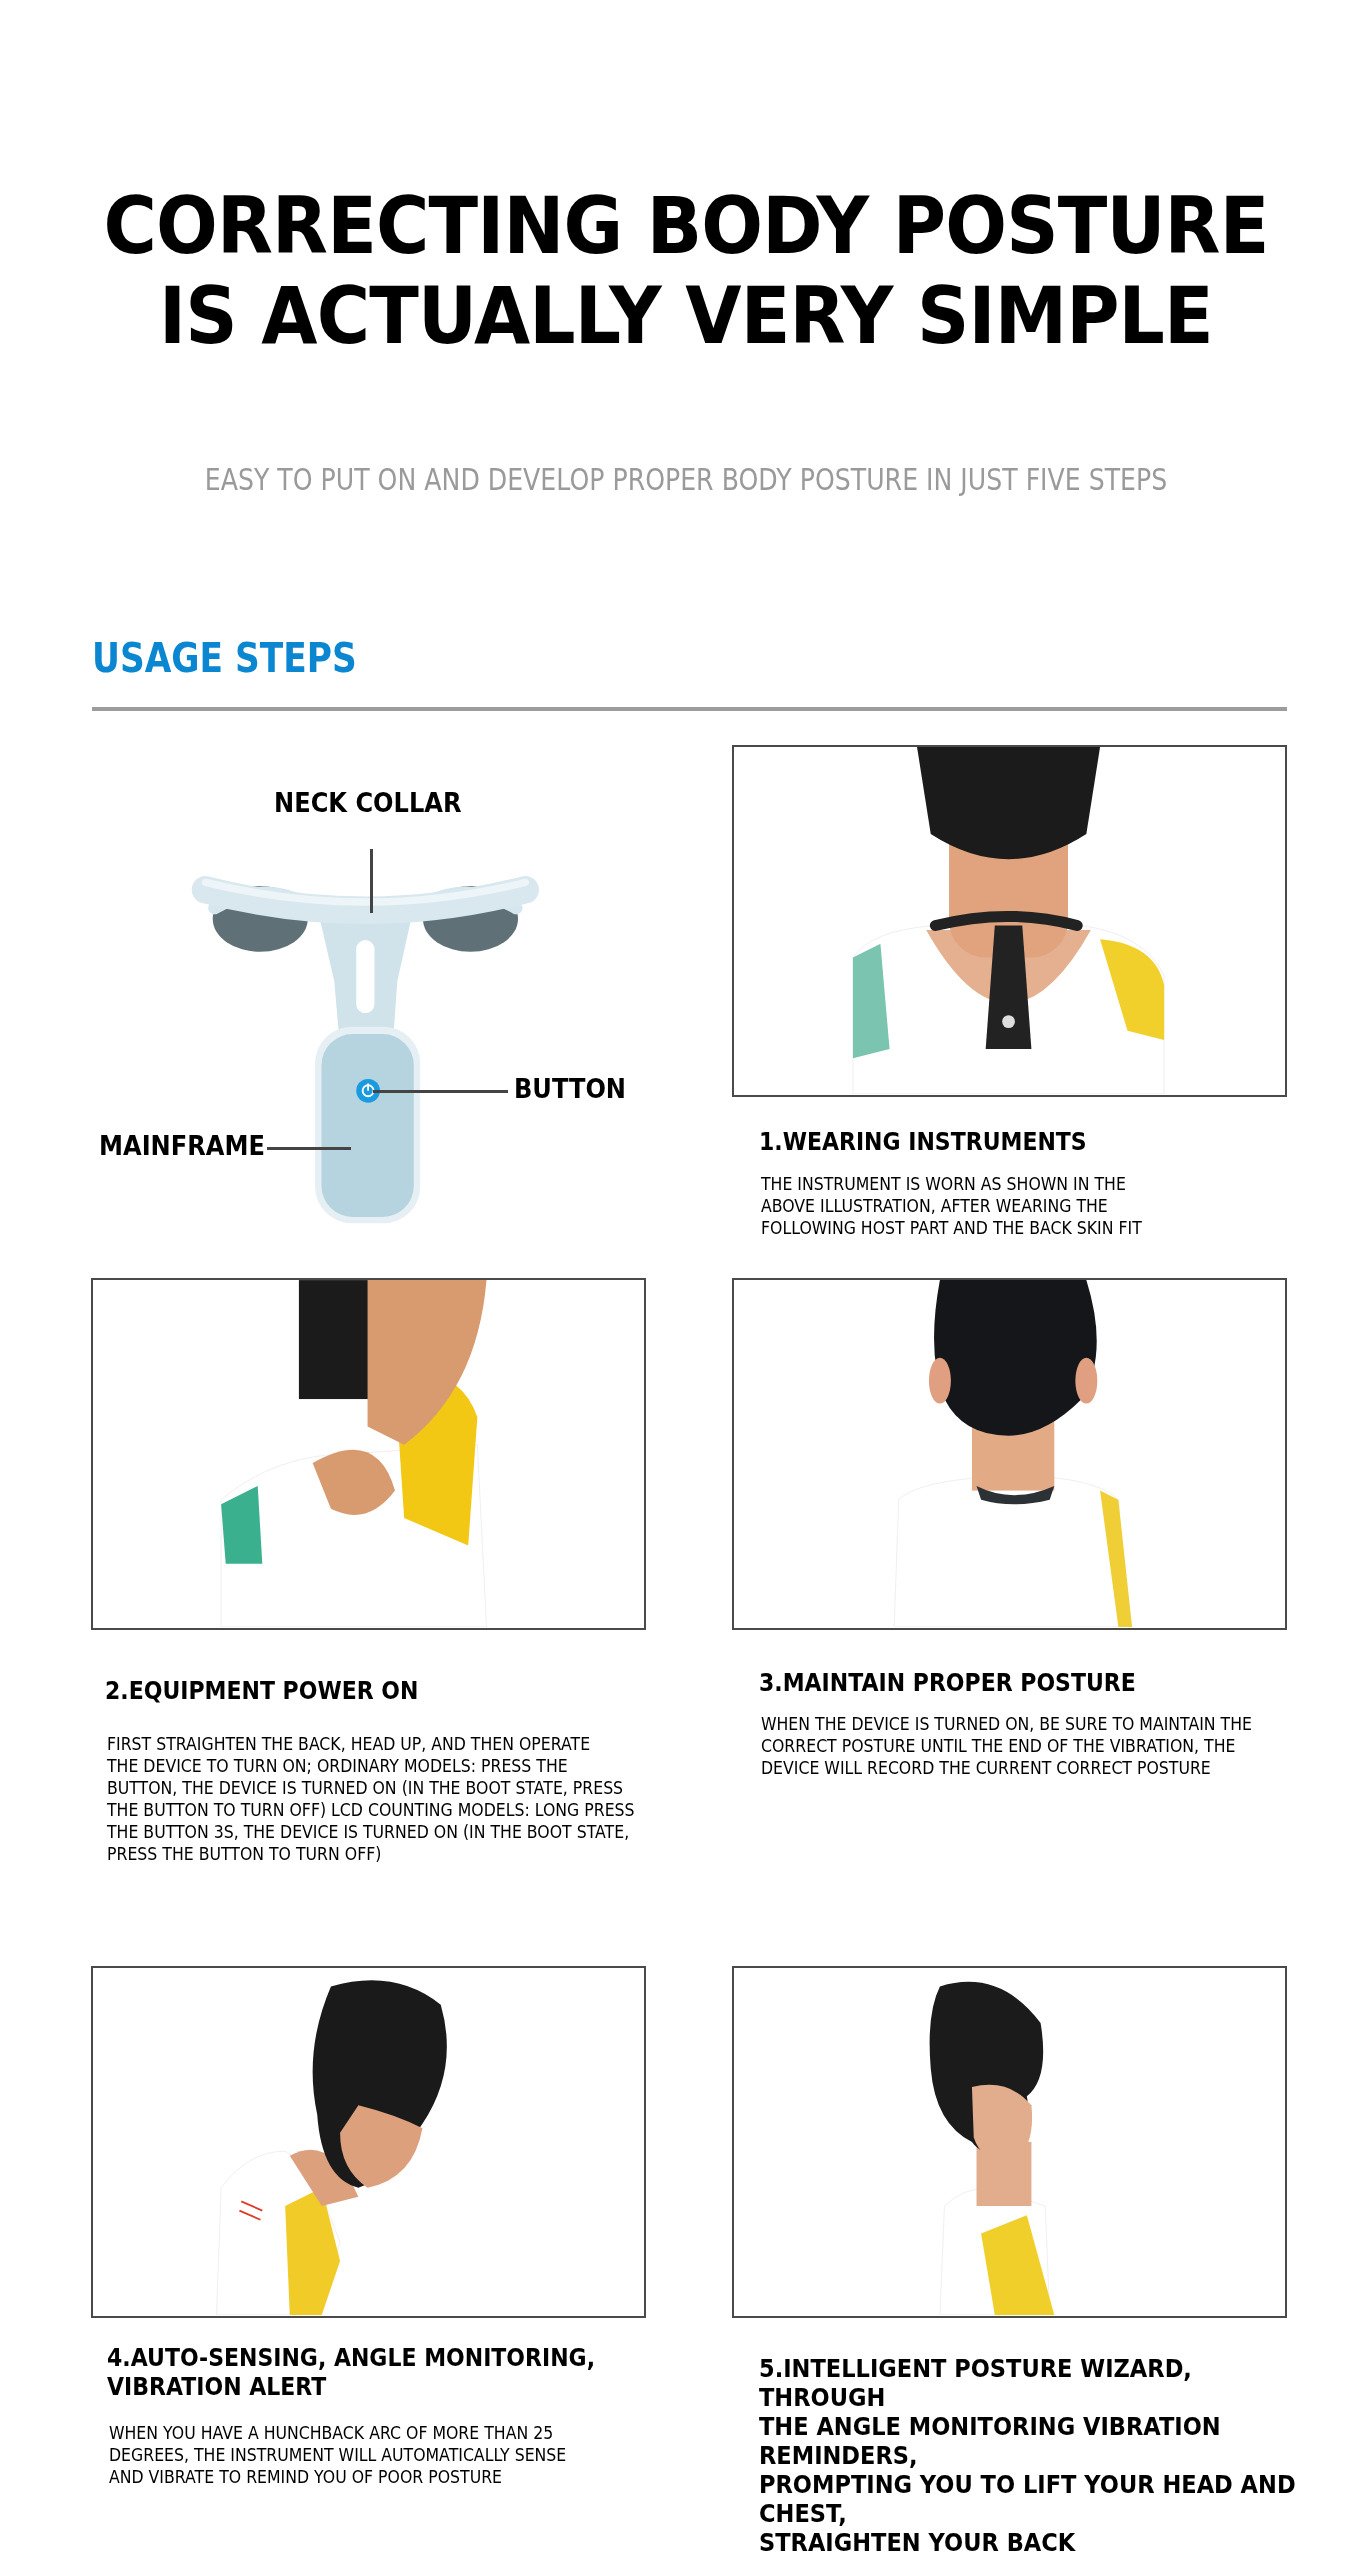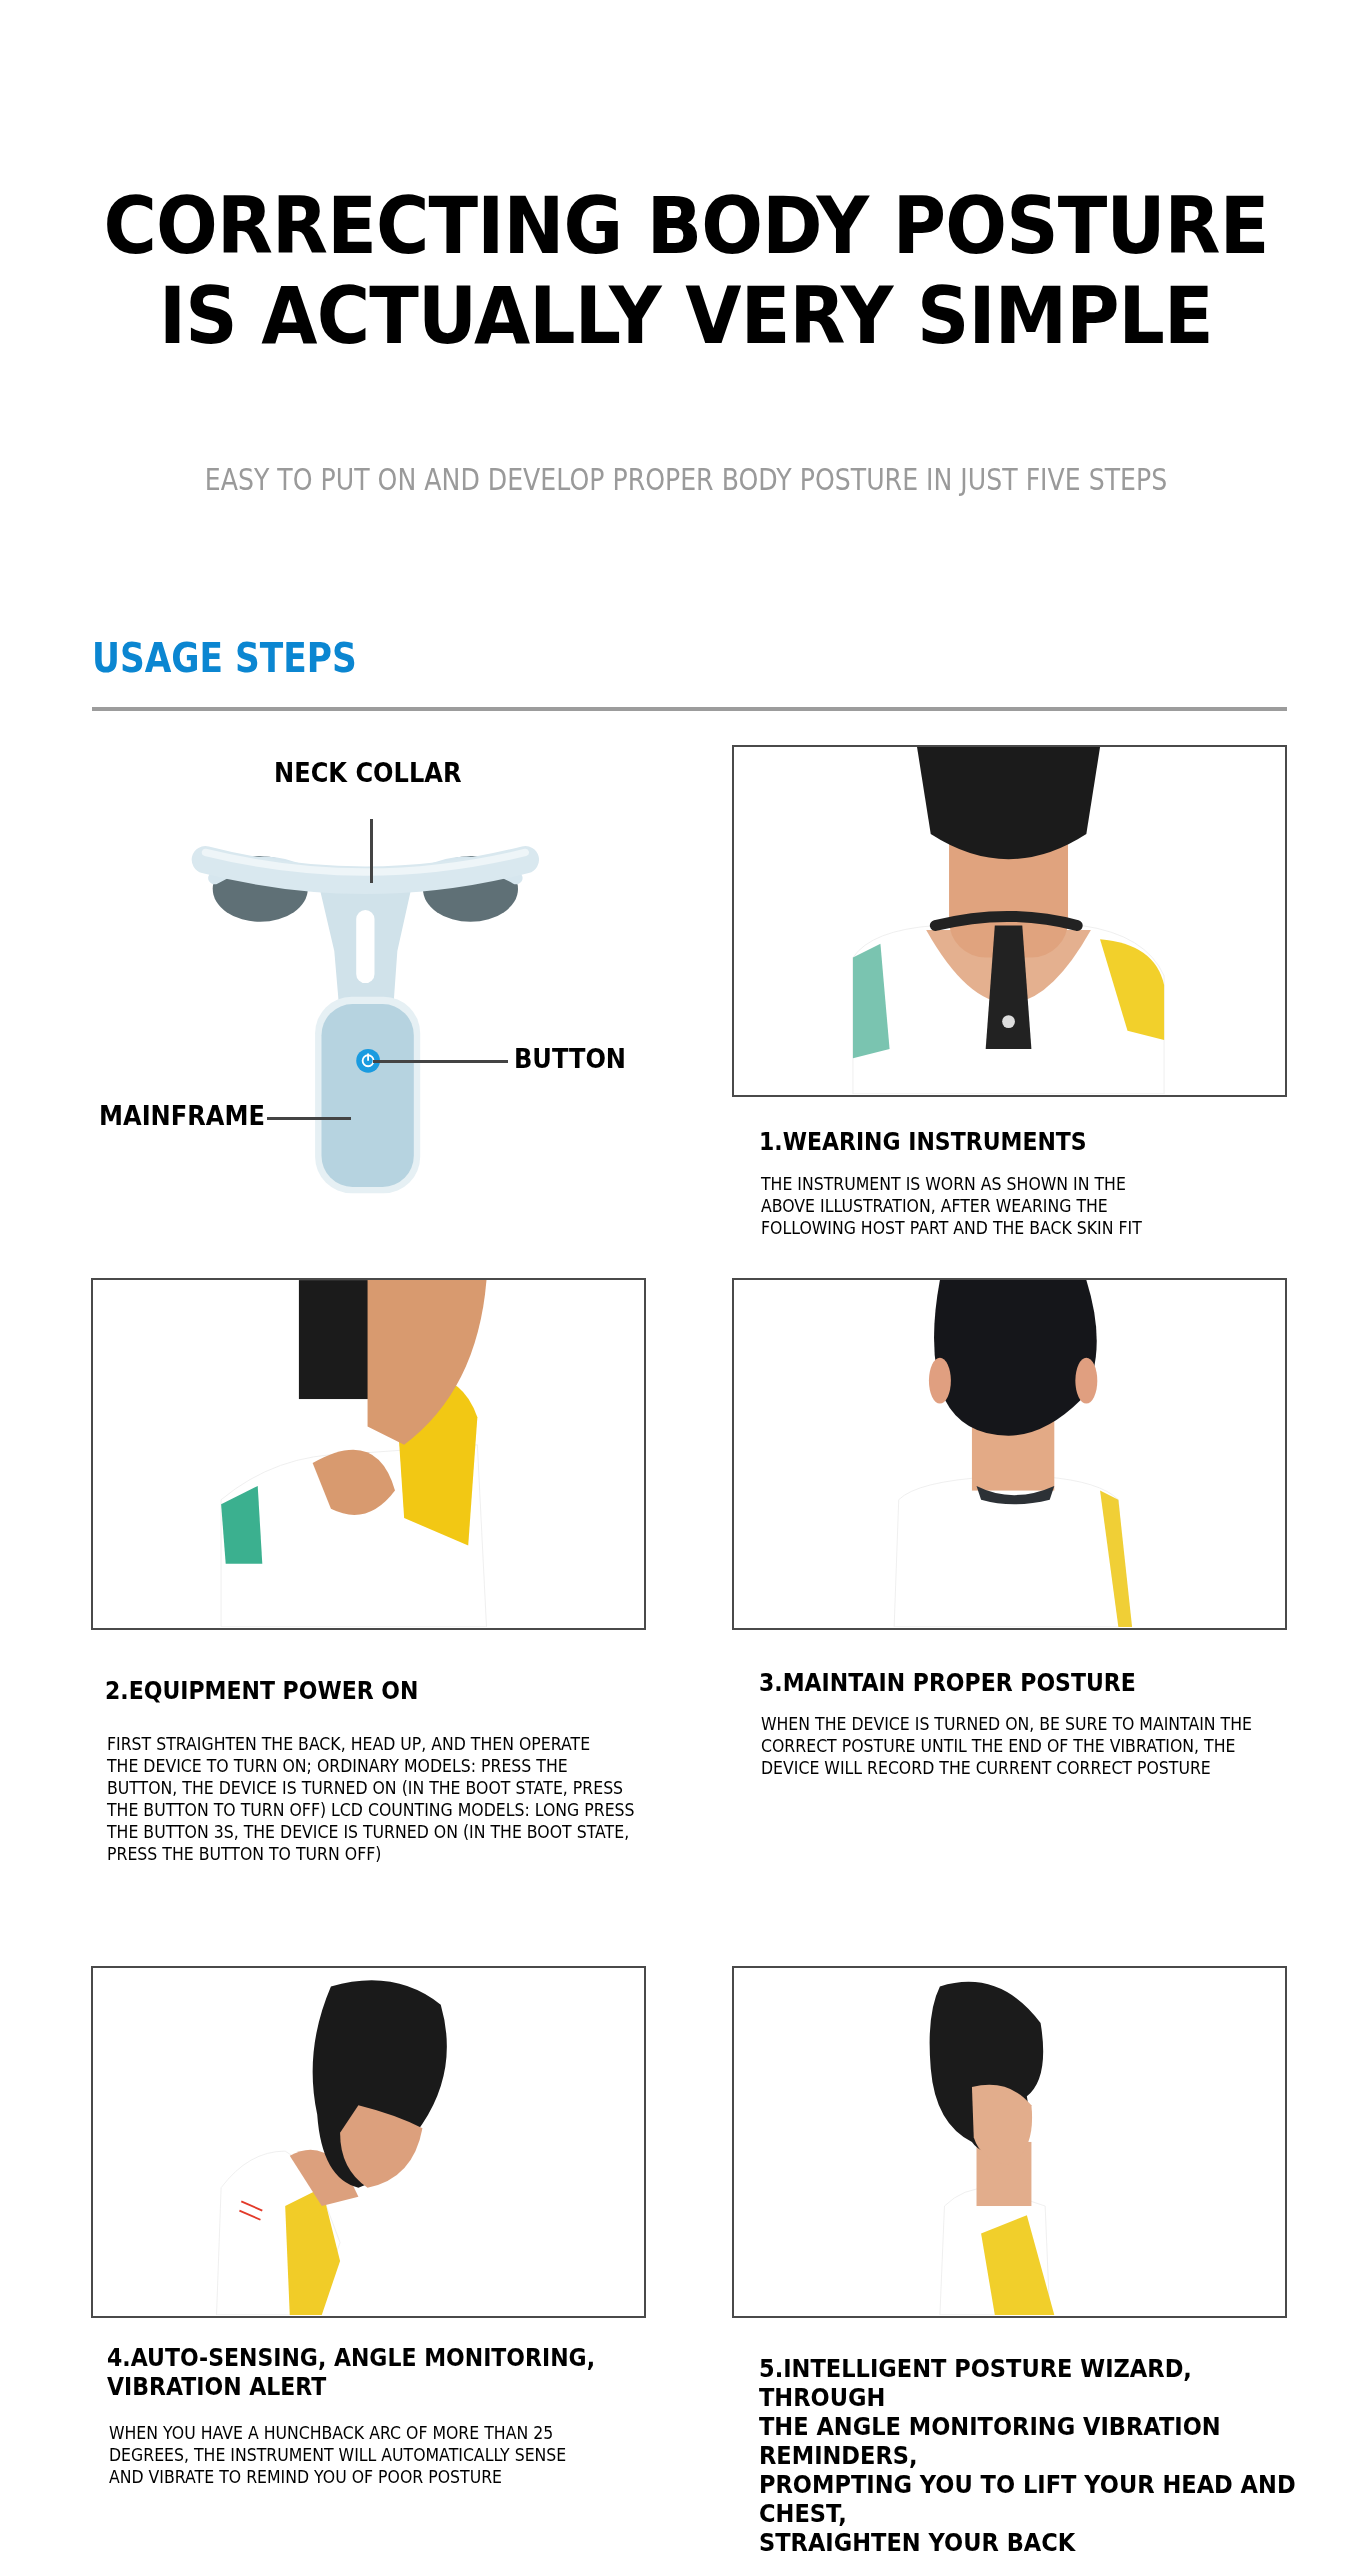--- a/index.html
+++ b/index.html
@@ -10,21 +10,21 @@
   .hero-title { left:0; width:1372px; top:181px; text-align:center;
     font-family:"DejaVu Sans", sans-serif; font-weight:bold; font-size:79px;
     line-height:90px; letter-spacing:-0.9px; transform:scaleX(0.92); transform-origin:center top; }
   .hero-sub { left:0; width:1372px; top:462px; text-align:center; color:#9a9a9a;
     font-family:"DejaVu Sans", sans-serif; font-size:30px; transform:scaleX(0.84); transform-origin:center top; }
 
   .section-title { left:92px; top:635px; color:#0b86d1; font-family:"DejaVu Sans", sans-serif;
     font-weight:bold; font-size:40px; transform:scaleX(0.86); transform-origin:left top; }
   .divider { left:92px; top:707px; width:1195px; height:3.7px; background:#9c9c9c; }
 
-  .diagram { left:82px; top:750px; width:585px; height:457px;text-align:right; }
+  .diagram { left:82px; top:780px; width:585px; height:457px;text-align:right; }
   .label { position:absolute; font-family:"DejaVu Sans", sans-serif; font-weight:bold; font-size:27.4px;
            transform:scaleX(0.88); transform-origin:left top; white-space:nowrap; }
   .leader { position:absolute; background:#444; }
 
   .photo-frame { position:absolute; border:2.7px solid #4a4a4a; background:#fff; overflow:hidden; box-sizing:border-box; }
 
   .step-title { position:absolute; font-family:"DejaVu Sans", sans-serif; font-weight:bold; font-size:25px;
     line-height:29px; transform:scaleX(0.88); transform-origin:left top; white-space:pre-line; }
   .step-body { position:absolute; font-family:"DejaVu Sans", sans-serif; font-size:18.3px; line-height:22px;
     transform:scaleX(0.86); transform-origin:left top; white-space:pre-line; }

